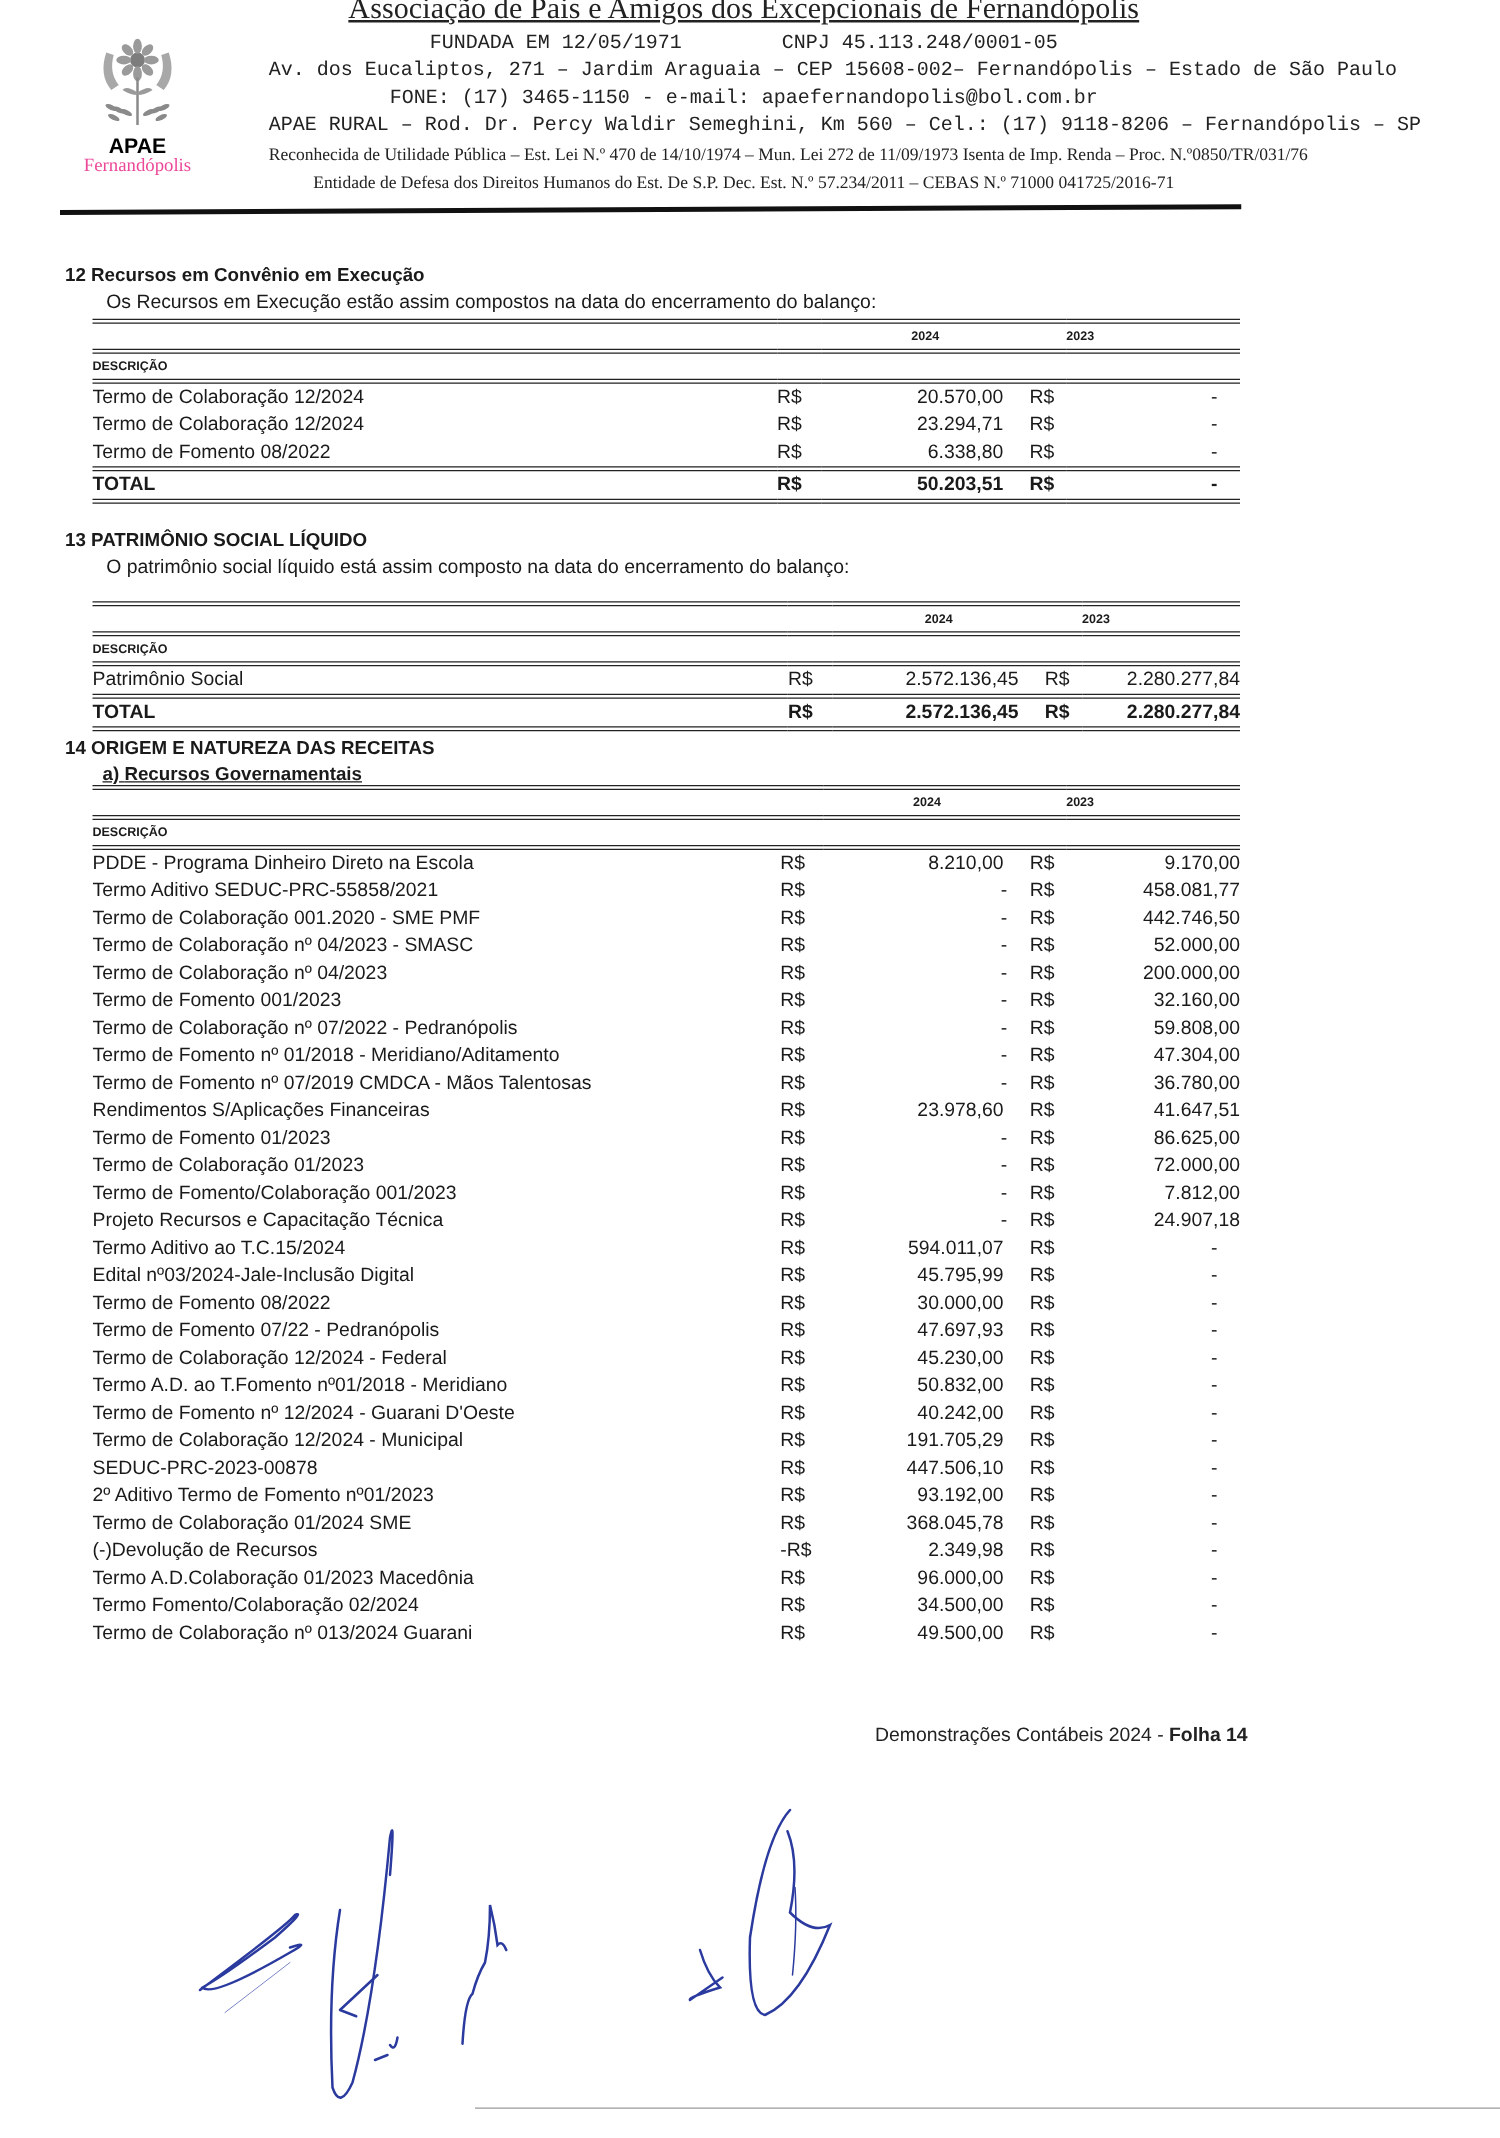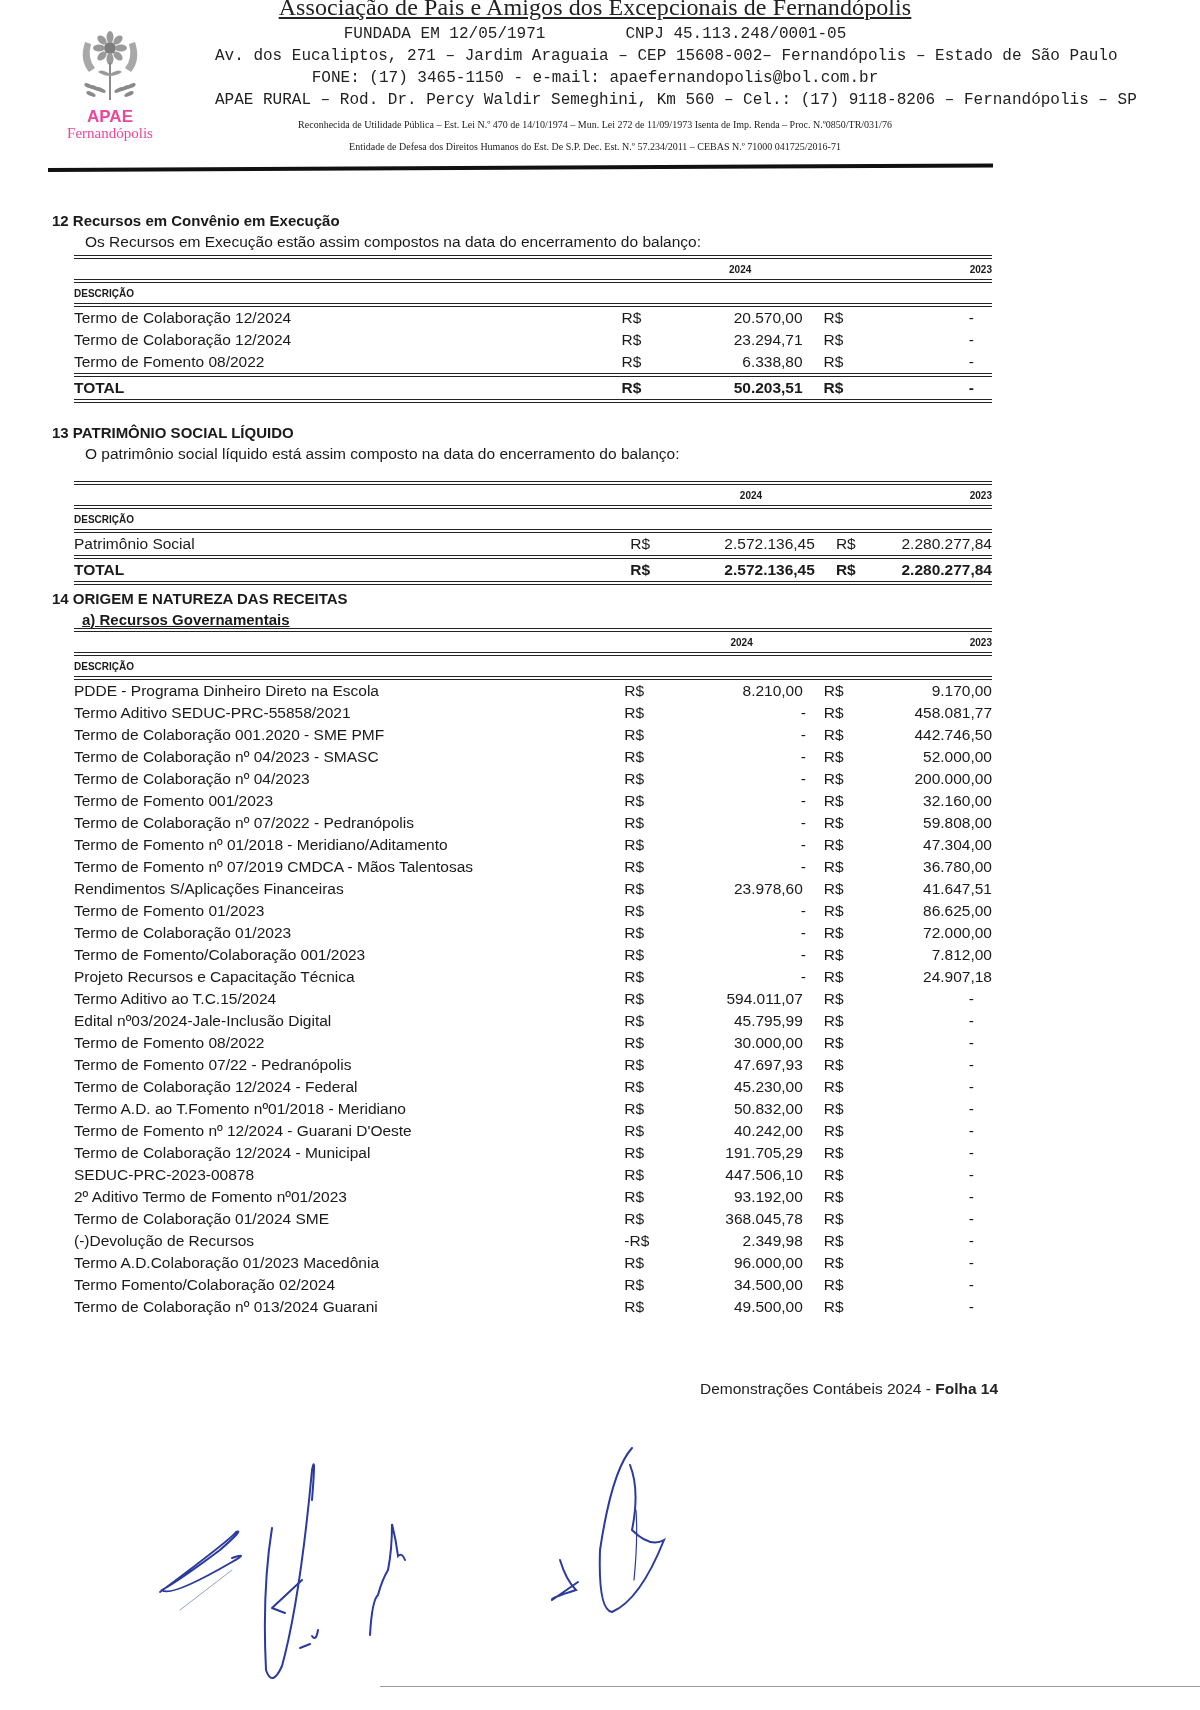--- a/index.html
+++ b/index.html
@@ -3,51 +3,51 @@
 <meta charset="utf-8">
 <style>
   html, body { margin: 0; padding: 0; background: #ffffff; }
   body { width: 1200px; height: 1710px; position: relative; overflow: hidden;
          font-family: "Liberation Sans", sans-serif; color: #1a1a1a; }
 
   
   .letterhead { position: absolute; left: 0; top: 0; width: 1200px; height: 180px; }
   .logo { position: absolute; left: 50px; top: 28px; width: 120px; height: 120px; text-align: center; }
   .logo svg { display: block; margin: 0 auto; }
-  .logo .apae { font-family: "Liberation Sans", sans-serif; font-weight: bold; font-size: 17px; color: #ec4899; line-height: 17px; margin-top: 2px; }
+  .logo .apae { font-family: "Liberation Sans", sans-serif; font-weight: bold; font-size: 17px; color: #000000; line-height: 17px; margin-top: 2px; }
   .logo .city { font-family: Liberation Serif, serif; font-size: 15px; color: #ec4899; line-height: 17px; }
 
   .lh-text { position: absolute; left: 215px; top: 0; width: 760px; text-align: center;
              font-family: "Liberation Serif", serif; color: #222; }
   .lh-title { font-size: 24px; text-decoration: underline; margin-top: -6px; letter-spacing: 0.1px; }
   .lh-line { font-size: 16px; line-height: 22px; white-space: nowrap; font-family: Liberation Mono, monospace; }
   .lh-line.founded { margin-top: 2px; }
   .lh-line.founded span + span { margin-left: 80px; }
-  .lh-small { font-size: 10px; line-height: 20px; white-space: nowrap; margin-top: 4px; }
+  .lh-small { font-size: 14px; line-height: 20px; white-space: nowrap; margin-top: 4px; }
   .lh-small.second { margin-top: 2px; }
   .lh-rule { position: absolute; left: 48px; top: 168px; width: 945px; height: 4px; background: #111; transform: rotate(-0.28deg); transform-origin: left center; }
 
   
   .section { position: absolute; left: 52px; width: 950px; }
   .sec-title { font-weight: bold; font-size: 15px; margin-bottom: 4px; }
   .sec-intro { font-size: 15.5px; margin-left: 33px; margin-bottom: 4px; }
   .sub-title { font-weight: bold; font-size: 15px; margin-left: 30px; text-decoration: underline; }
   .sub-title .lbl { text-decoration: none; }
 
   table.fin { border-collapse: collapse; margin-left: 22px; width: 918px; font-size: 15.5px; }
   table.fin td, table.fin th { padding: 0; height: 22px; white-space: nowrap; }
   table.fin .c-desc { width: 565px; text-align: left; }
   table.fin .c-cur { width: 36px; text-align: left; }
   table.fin .c-v24 { width: 150px; text-align: right; padding-right: 21px; }
   table.fin .c-cur2 { width: 30px; text-align: left; }
   table.fin .c-v23 { width: 127px; text-align: right; }
   table.fin th { font-weight: bold; font-size: 10px; }
   table.fin thead tr.years th { height: 20px; border-top: 4px double #222; }
   table.fin thead tr.years th.c-v24 { text-align: center; padding-right: 0; }
-  table.fin thead tr.years th.c-v23 { text-align: right; margin-top: 24px; }
+  table.fin thead tr.years th.c-v23 { text-align: left; margin-top: 24px; }
   table.fin thead tr.hdr th { border-top: 4px double #222; height: 20px; text-align: left; }
   table.fin tbody tr:first-child td { border-top: 4px double #222; }
   table.fin tr.total td { font-weight: bold; border-top: 4px double #222; border-bottom: 4px double #222; }
   table.fin .dash { padding-right: 18px; }
 
   
   .footer-note { position: absolute; left: 700px; top: 1380px; font-size: 15.5px; color: #222; }
   .footer-note b { font-weight: bold; }
   .signatures { position: absolute; left: 0; top: 1430px; width: 1200px; height: 280px; }
   .sig-rule { position: absolute; left: 380px; top: 1686px; width: 820px; height: 1px; background: #9a9a9a; }

